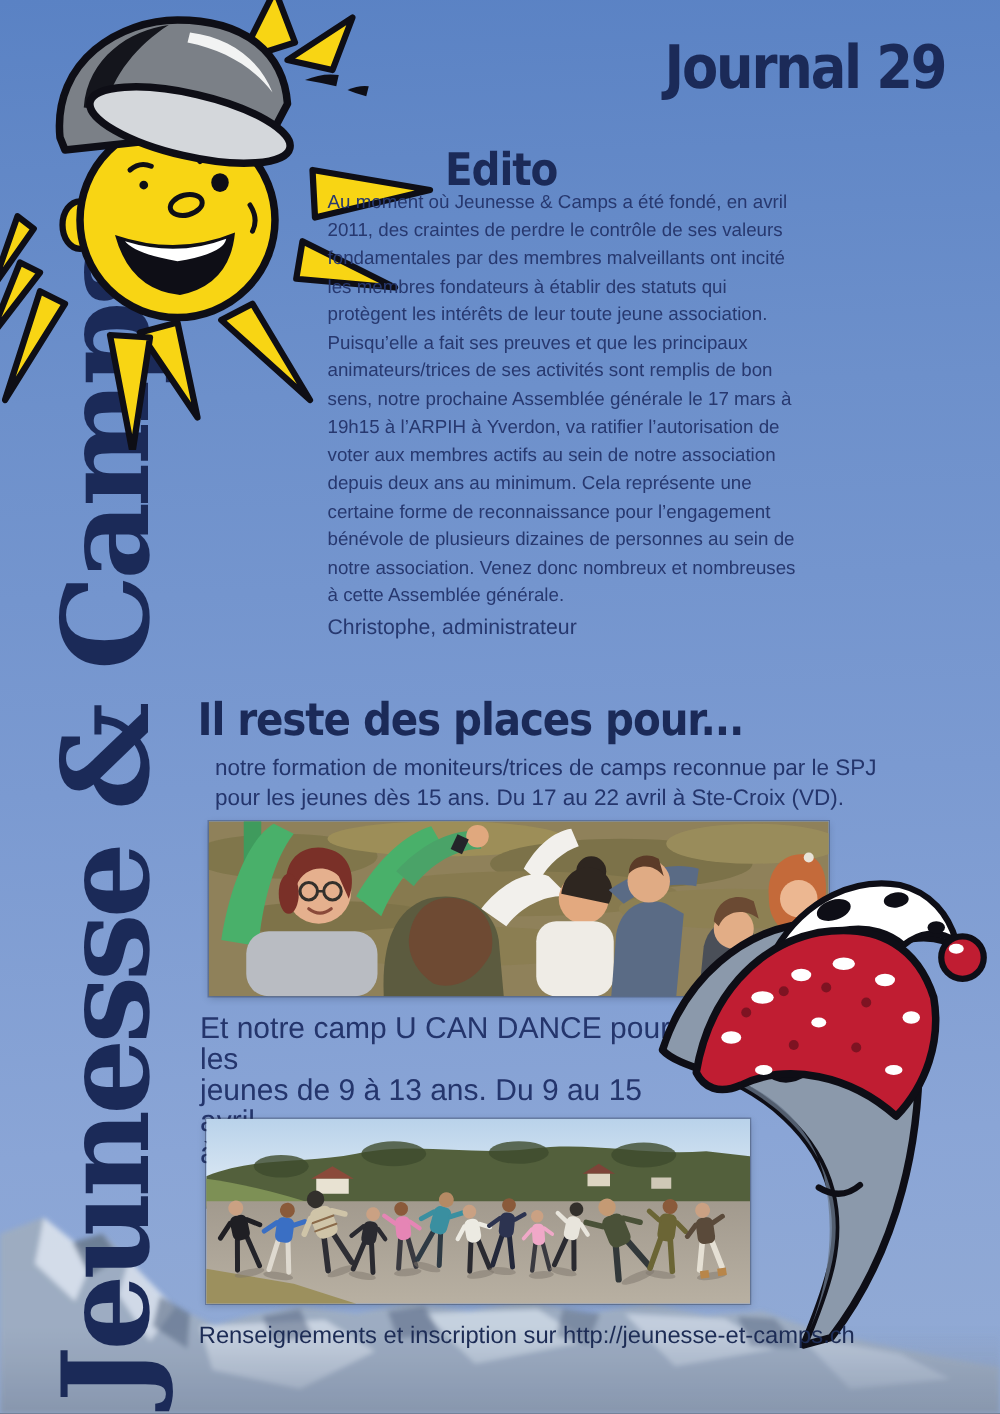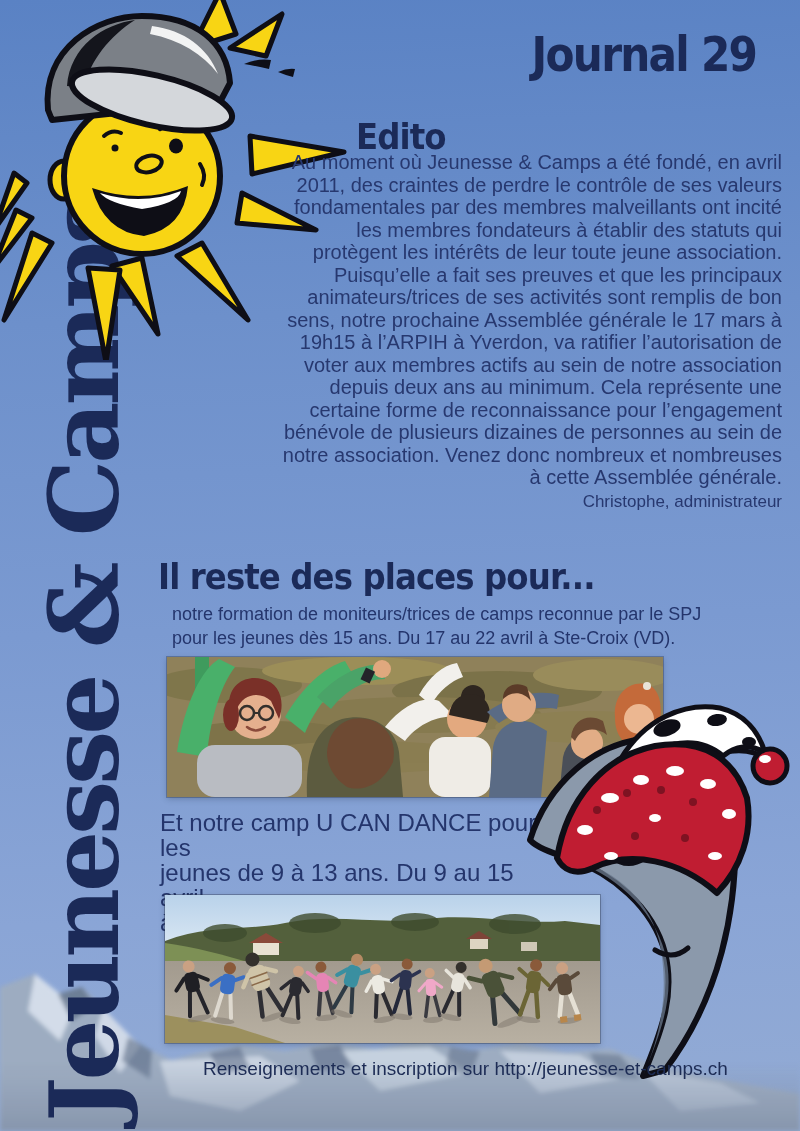--- a/index.html
+++ b/index.html
@@ -9,28 +9,28 @@
     font-family:"Liberation Sans",sans-serif;color:#22336b;
   }
   .abs{position:absolute;}
   .navy{color:#1b2a58;}
   .heading{font-weight:bold;letter-spacing:-1px;color:#1b2a58;white-space:nowrap;}
   .journal-title{top:26px;right:44px;font-size:48px;font-weight:bold;letter-spacing:-2px;
     transform:scaleX(.88);transform-origin:right top;font-family:"DejaVu Sans",sans-serif;}
   .issue-date{top:92px;right:48px;font-size:27px;color:#36497f;letter-spacing:1px;}
   .edito-heading{left:356px;top:116px;font-size:36px;transform:scaleX(.9);transform-origin:left top;
     font-family:"DejaVu Sans",sans-serif;}
-  .edito-body{left:262px;top:151px;width:520px;text-align:right;font-size:20px;line-height:22.5px;
+  .edito-body{left:262px;top:151px;width:520px;text-align:left;font-size:15px;line-height:22.5px;
     white-space:pre-line;color:#27386f;}
-  .edito-signature{left:262px;top:492px;width:520px;text-align:right;font-size:17px;color:#27386f;}
+  .edito-signature{left:262px;top:492px;width:520px;text-align:left;font-size:17px;color:#27386f;}
   .places-heading{left:158px;top:556px;font-size:36px;transform:scaleX(.9);transform-origin:left top;
     font-family:"DejaVu Sans",sans-serif;}
   .formation-text{left:160px;top:602px;width:540px;font-size:18px;line-height:24px;white-space:pre-line;color:#24356c;margin-left:12px;}
   .camp-text{left:160px;top:810px;width:380px;font-size:24px;line-height:25px;white-space:pre-line;color:#24356c;}
-  .footer-info{left:159px;top:1058px;font-size:19px;color:#1d2c55;white-space:nowrap;margin-left:44px;}
+  .footer-info{left:159px;top:1058px;font-size:19px;color:#1d2c55;white-space:nowrap;}
   .vertical-brand{
     left:-325px;top:637px;width:820px;height:150px;line-height:150px;text-align:center;
     transform:rotate(-90deg);font-family:"DejaVu Serif",serif;font-weight:bold;
     font-size:96px;letter-spacing:-4px;color:#1b2a58;white-space:nowrap;
   }
   .photo{box-shadow:0 0 0 1px rgba(40,50,70,.35),0 2px 6px rgba(20,30,50,.25);}
   .photo1{left:167px;top:657px;width:496px;height:140px;}
   .photo2{left:165px;top:895px;width:435px;height:148px;}
   .sun{left:-8px;top:-12px;}
   .moon{left:515px;top:698px;}

